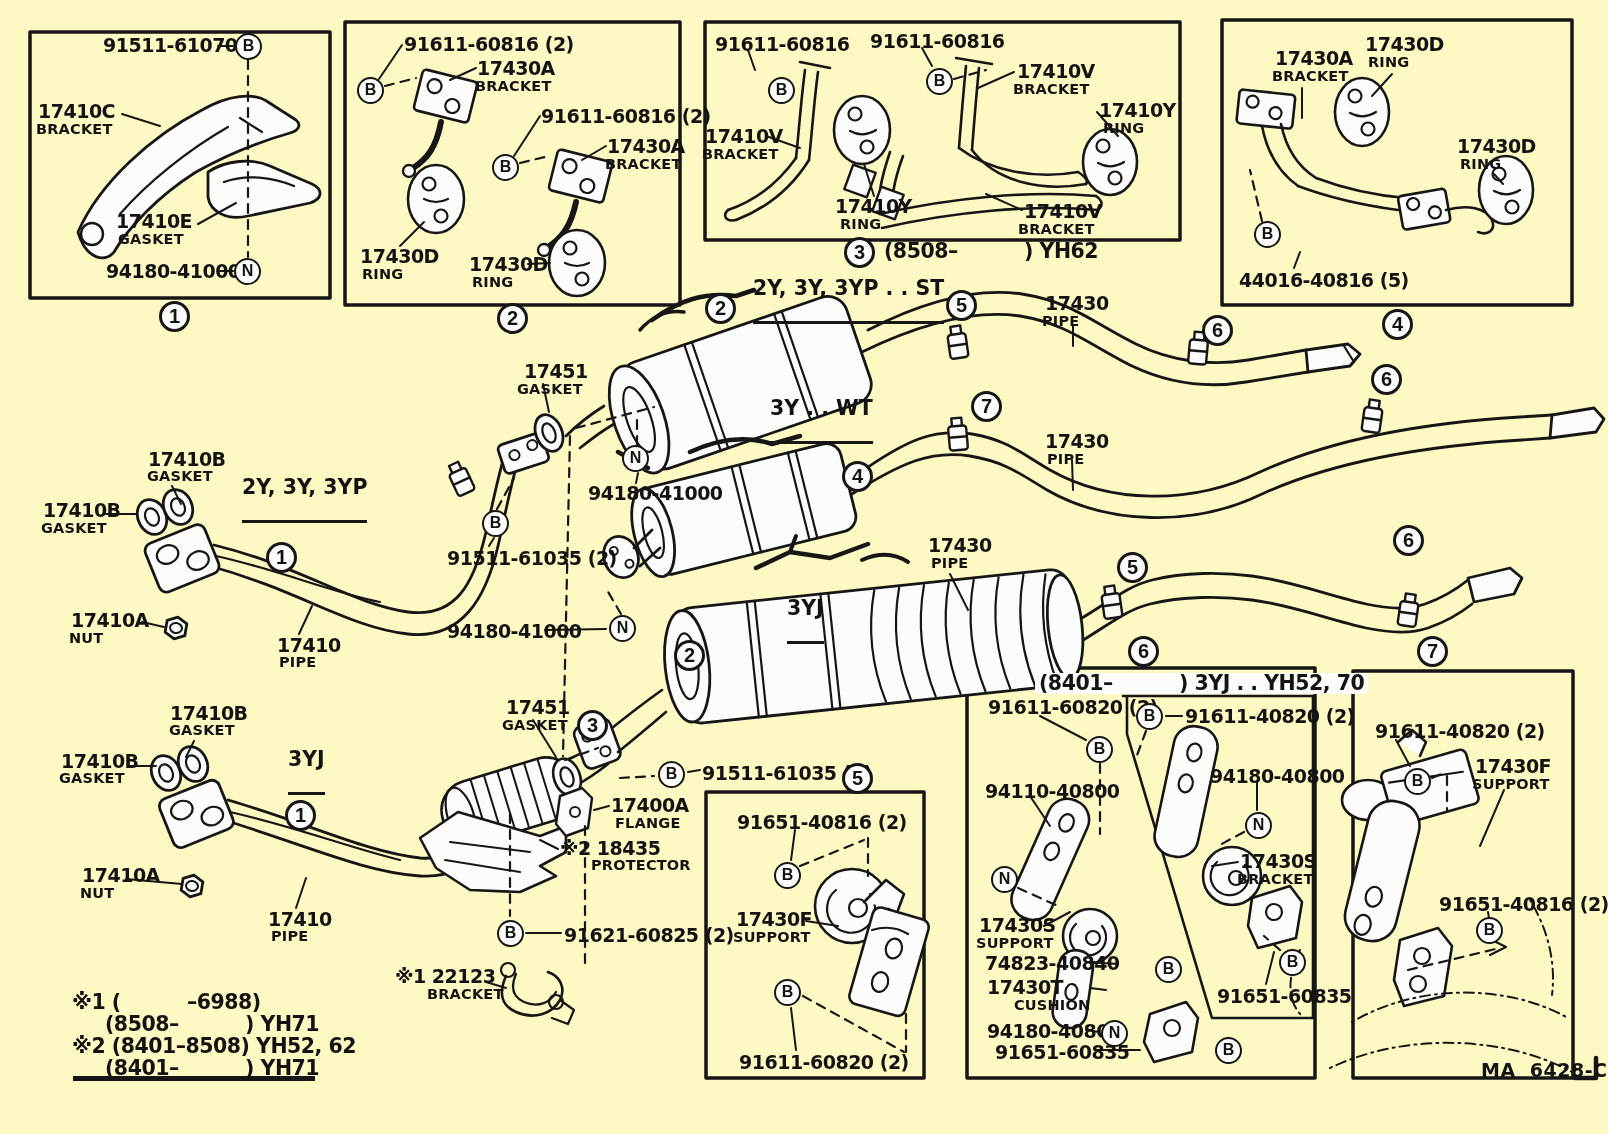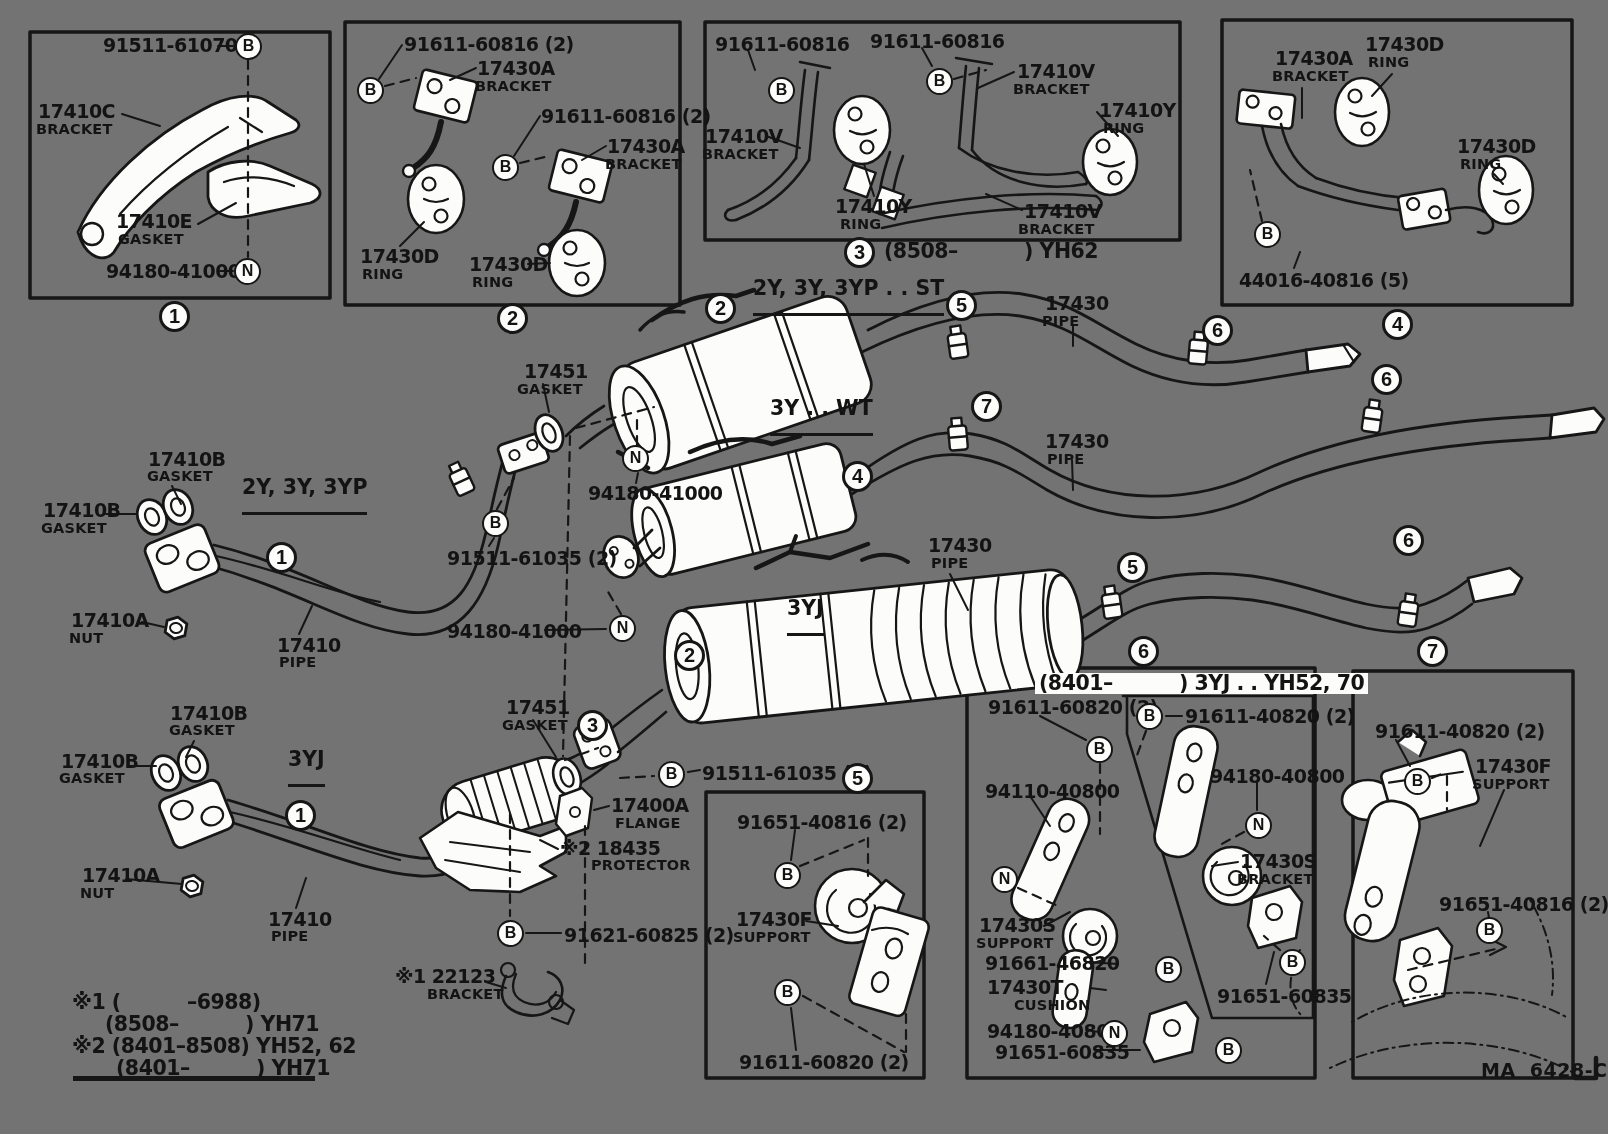--- a/index.html
+++ b/index.html
@@ -1,24 +1,24 @@
 <!DOCTYPE html>
 <html><head>
 <meta charset="utf-8">
 <style>
   html,body{margin:0;padding:0;background:#e8e8e8}
-  .canvas{position:relative;width:1608px;height:1134px;background:#737373;overflow:hidden;
+  .canvas{position:relative;width:1608px;height:1134px;background:#fef9c3;overflow:hidden;
           font-family:"Liberation Sans",sans-serif;color:#131313}
   svg.art{position:absolute;left:0;top:0;width:1608px;height:1134px;
           fill:none;stroke:#161616;stroke-width:3;stroke-linecap:round;stroke-linejoin:round}
   .lbl{position:absolute;font-weight:bold;font-size:19px;line-height:1;letter-spacing:-0.5px;
        white-space:pre;font-family:"DejaVu Sans","Liberation Sans",sans-serif}
   .sub{font-size:14.5px;letter-spacing:0.2px}
   .big{font-size:20.5px}
-  .hdr{font-size:20.5px;letter-spacing:0;padding-bottom:14px;border-bottom:3.5px solid #161616}
+  .hdr{font-size:20.5px;letter-spacing:0;padding-bottom:22px;border-bottom:3.5px solid #161616}
   .sym{position:absolute;width:27px;height:27px;box-sizing:border-box;border:2.6px solid #161616;
        border-radius:50%;text-align:center;font-weight:bold;font-size:16px;line-height:22px;
        background:#fcfcfa;z-index:5}
   .numc{position:absolute;width:31px;height:31px;box-sizing:border-box;border:3px solid #161616;
        border-radius:50%;text-align:center;font-weight:bold;font-size:20px;line-height:25px;
        background:#fcfcfa;z-index:5}
   .rule{position:absolute;background:#161616}
 </style>
 </head>
 <body>
@@ -577,38 +577,38 @@
   <div class="lbl" style="left:61px;top:752px">17410B</div>
   <div class="lbl sub" style="left:59px;top:771px">GASKET</div>
   <div class="lbl" style="left:82px;top:866px">17410A</div>
   <div class="lbl sub" style="left:80px;top:886px">NUT</div>
   <div class="lbl" style="left:268px;top:910px">17410</div>
   <div class="lbl sub" style="left:271px;top:929px">PIPE</div>
 
   <div class="lbl big" style="left:72px;top:992px">※1 (          –6988)</div>
   <div class="lbl big" style="left:105px;top:1014px">(8508–          ) YH71</div>
   <div class="lbl big" style="left:72px;top:1036px">※2 (8401–8508) YH52, 62</div>
-  <div class="lbl big" style="left:116px;top:1058px">(8401–          ) YH71</div>
+  <div class="lbl big" style="left:105px;top:1058px">(8401–          ) YH71</div>
   <div class="rule" style="left:73px;top:1076px;width:242px;height:5px"></div>
 
   <div class="lbl" style="left:737px;top:813px">91651-40816 (2)</div>
   <div class="lbl" style="left:736px;top:910px">17430F</div>
   <div class="lbl sub" style="left:733px;top:930px">SUPPORT</div>
   <div class="lbl" style="left:739px;top:1053px">91611-60820 (2)</div>
 
   <div class="lbl big" style="left:1035px;top:673px;background:#fcfcfa;padding:0 4px">(8401–          ) 3YJ . . YH52, 70</div>
   <div class="lbl" style="left:988px;top:698px">91611-60820 (2)</div>
   <div class="lbl" style="left:985px;top:782px">94110-40800</div>
   <div class="lbl" style="left:1185px;top:707px">91611-40820 (2)</div>
   <div class="lbl" style="left:1210px;top:767px">94180-40800</div>
   <div class="lbl" style="left:1240px;top:852px">17430S</div>
   <div class="lbl sub" style="left:1237px;top:872px">BRACKET</div>
   <div class="lbl" style="left:979px;top:916px">17430S</div>
   <div class="lbl sub" style="left:976px;top:936px">SUPPORT</div>
-  <div class="lbl" style="left:985px;top:954px">91661-46820</div>
+  <div class="lbl" style="left:985px;top:954px">74823-40840</div>
   <div class="lbl" style="left:987px;top:978px">17430T</div>
   <div class="lbl sub" style="left:1014px;top:998px">CUSHION</div>
   <div class="lbl" style="left:987px;top:1022px">94180-40800</div>
   <div class="lbl" style="left:995px;top:1043px">91651-60835</div>
   <div class="lbl" style="left:1217px;top:987px">91651-60835</div>
 
   <div class="lbl" style="left:1375px;top:722px">91611-40820 (2)</div>
   <div class="lbl" style="left:1475px;top:757px">17430F</div>
   <div class="lbl sub" style="left:1472px;top:777px">SUPPORT</div>
   <div class="lbl" style="left:1439px;top:895px">91651-40816 (2)</div>

